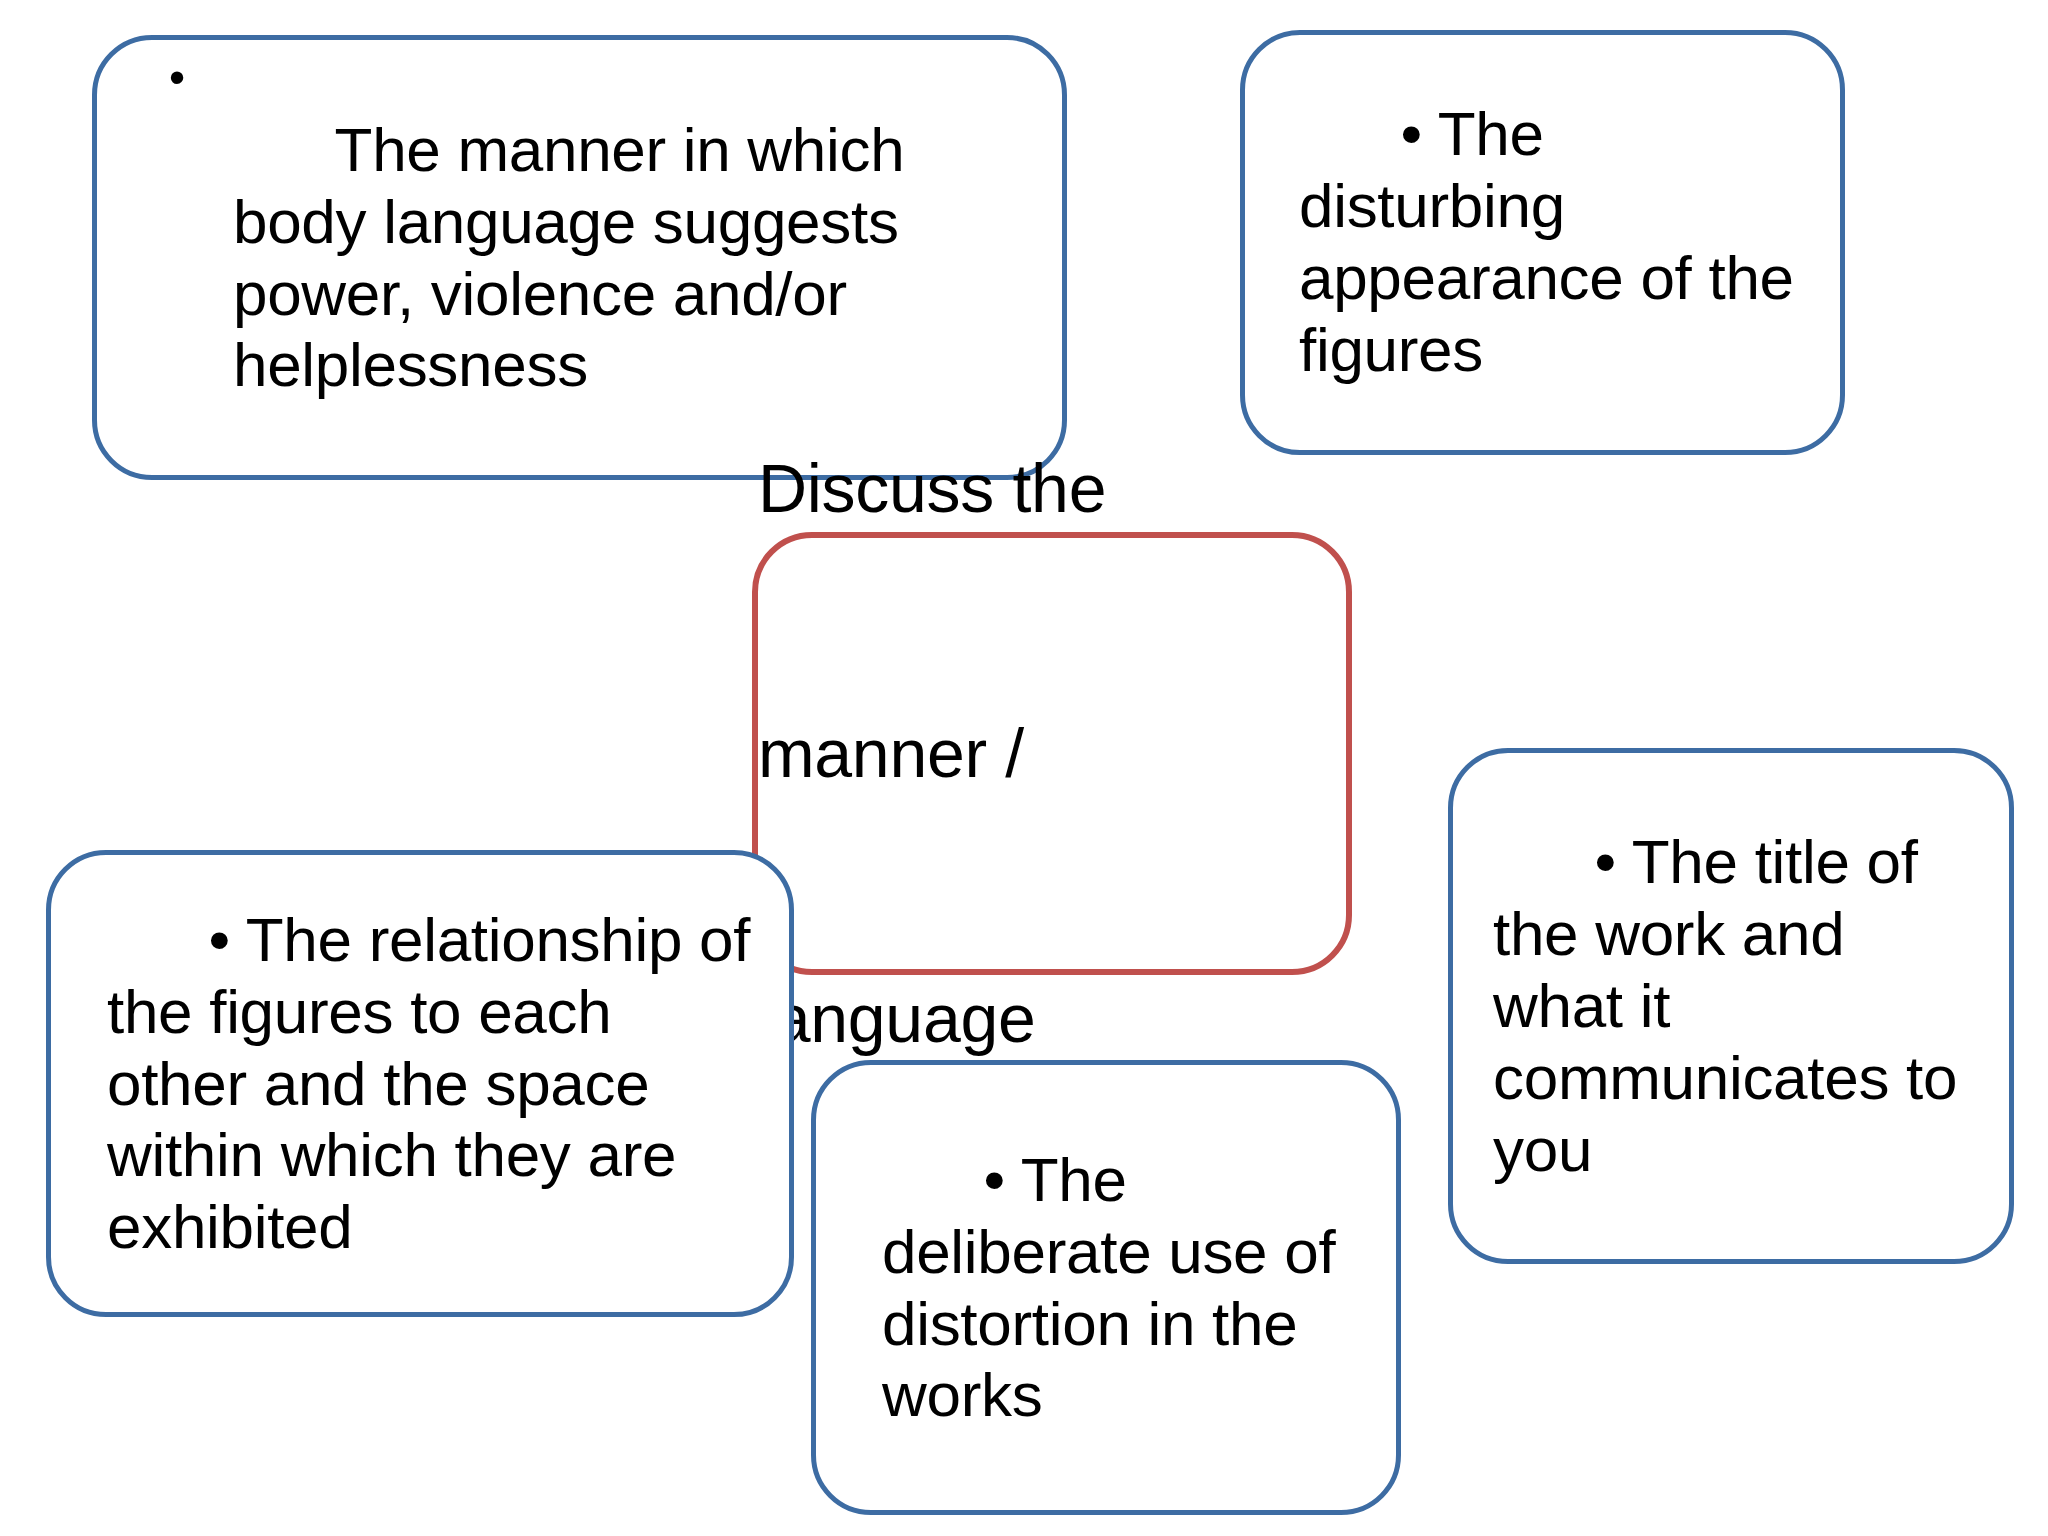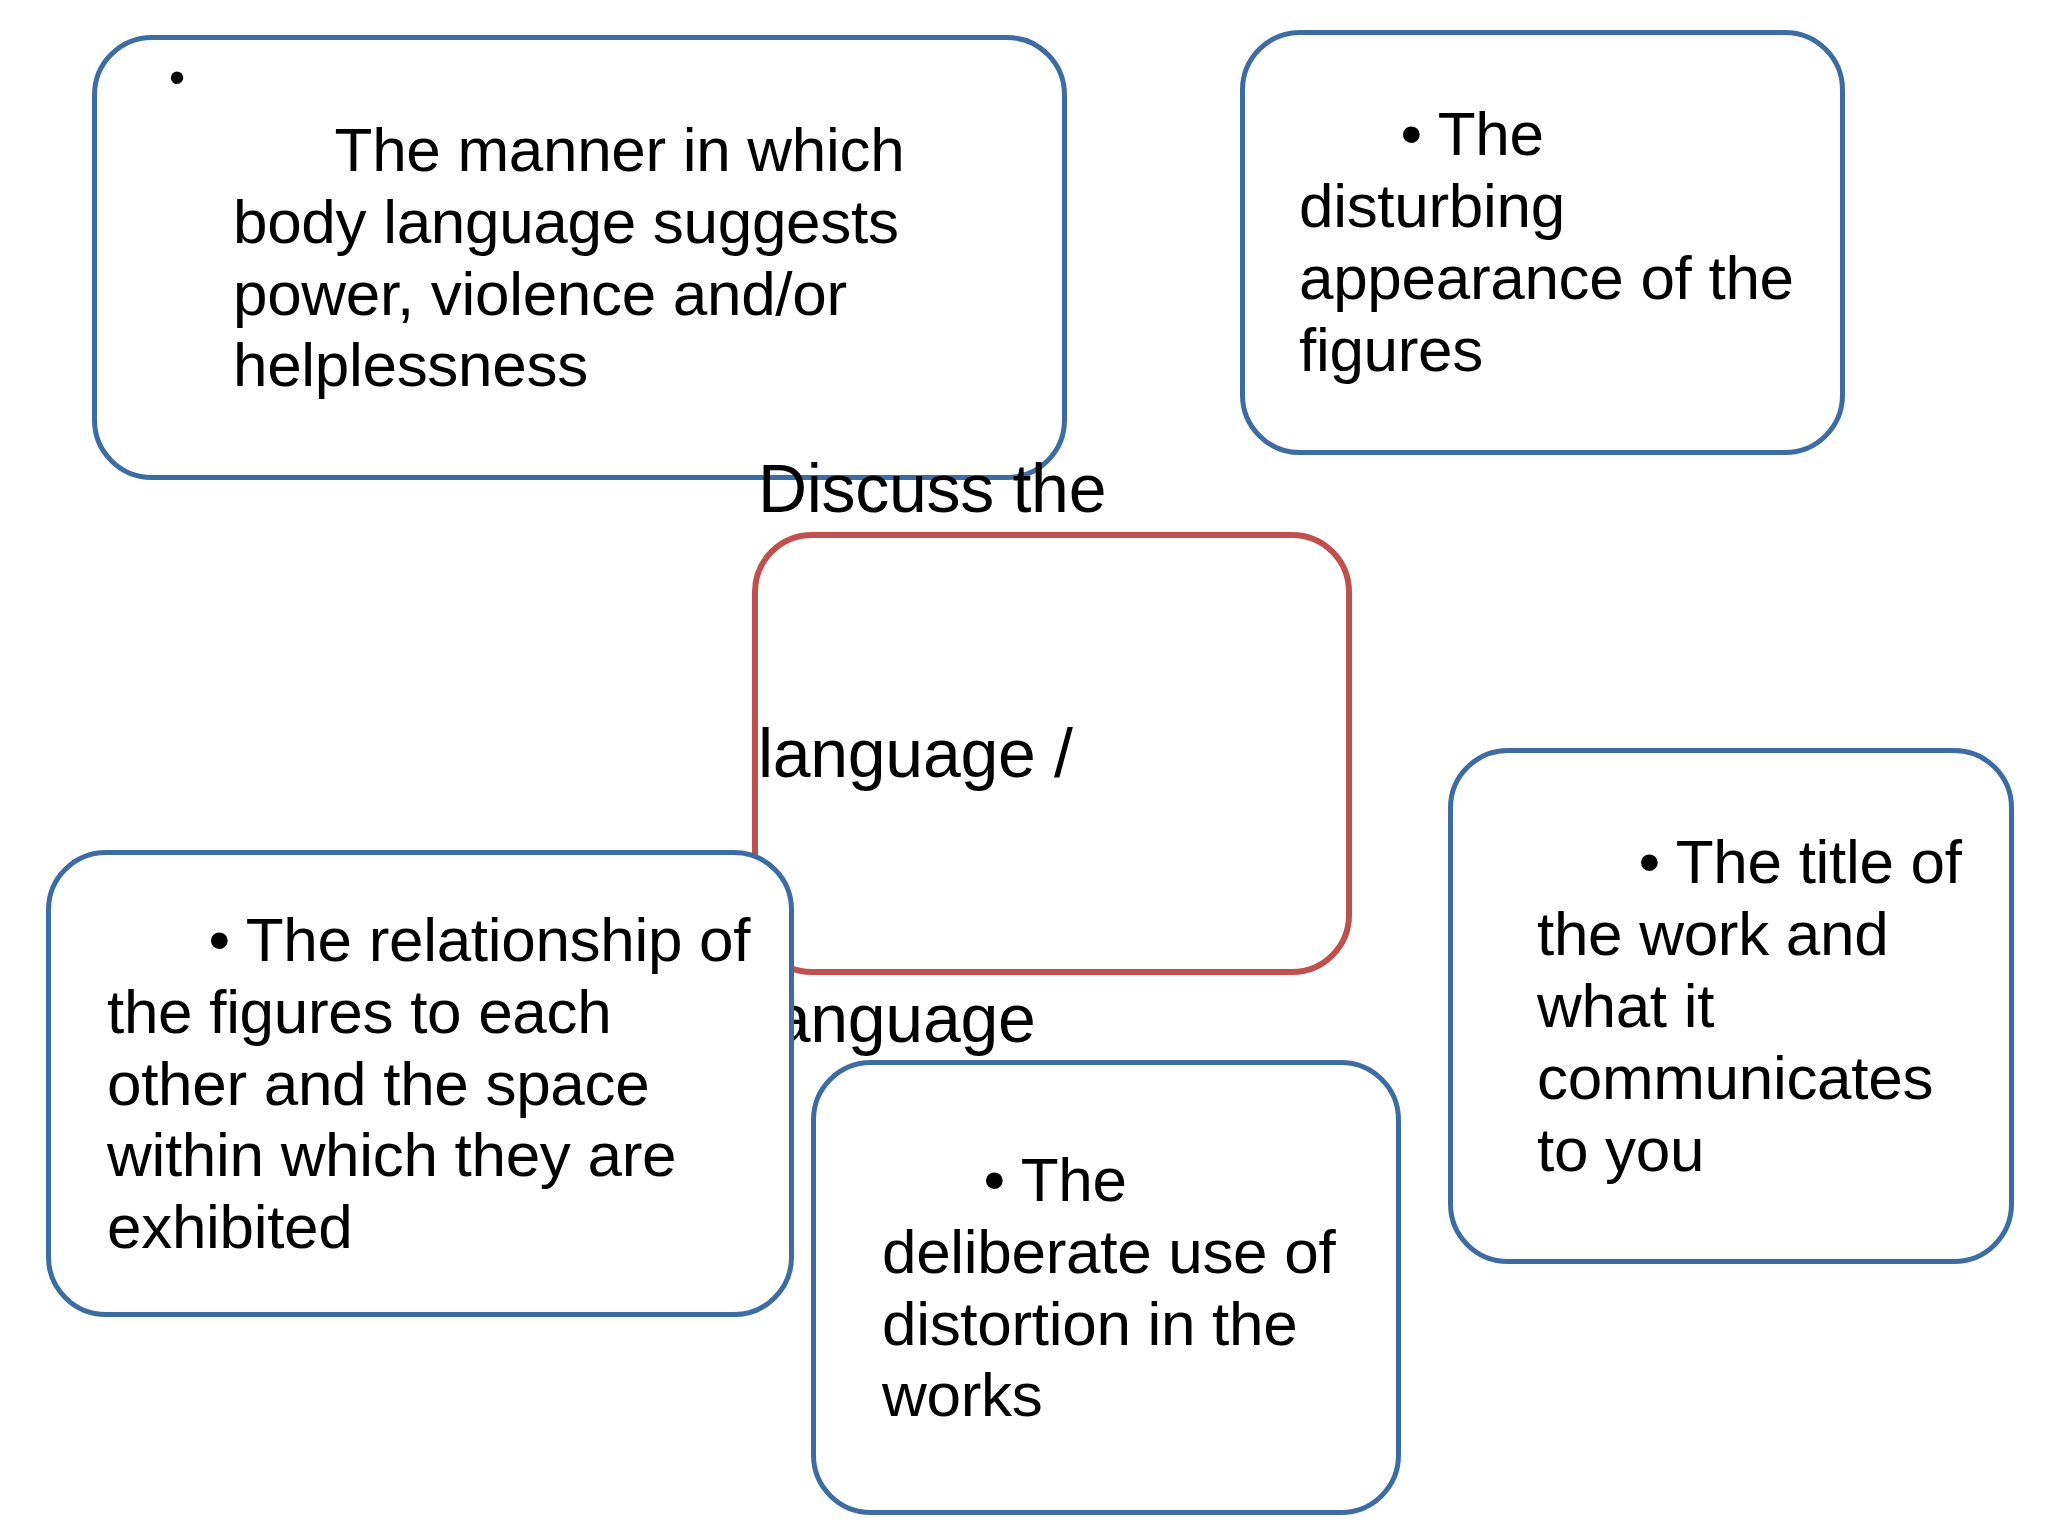--- a/index.html
+++ b/index.html
@@ -88,21 +88,21 @@
   }
 
   #box-distortion {
     left: 775px;  top: 1060px; width: 590px; height: 455px;
     padding: 0 26px 0 66px;
     margin-left: 36px;
   }
 
   #box-title-work {
     left: 1448px; top: 748px;  width: 566px; height: 516px;
-    padding: 0 24px 0 84px;
+    padding: 0 24px 0 40px;
   }
 </style>
 </head>
 <body>
 
 <div id="canvas">
 
   <div class="box blue" id="box-body-language">
     <div class="txt hanging">
       <span class="bullet">•</span><span>The manner in which body language suggests power, violence and/or helplessness</span>
@@ -111,21 +111,21 @@
 
   <div class="box blue" id="box-disturbing-appearance">
     <div class="txt inline-bullet">
       <span class="bullet">•</span><span> The disturbing appearance of the figures</span>
     </div>
   </div>
 
   <div class="box red" id="box-meaning-message">
     <div class="txt">
       <div>Discuss the</div>
-      <div>language /</div>
+      <div>manner /</div>
       <div>language</div>
     </div>
   </div>
 
   <div class="box blue" id="box-relationship">
     <div class="txt inline-bullet">
       <span class="bullet">•</span><span> The relationship of the figures to each other and the space within which they are exhibited</span>
     </div>
   </div>
 

